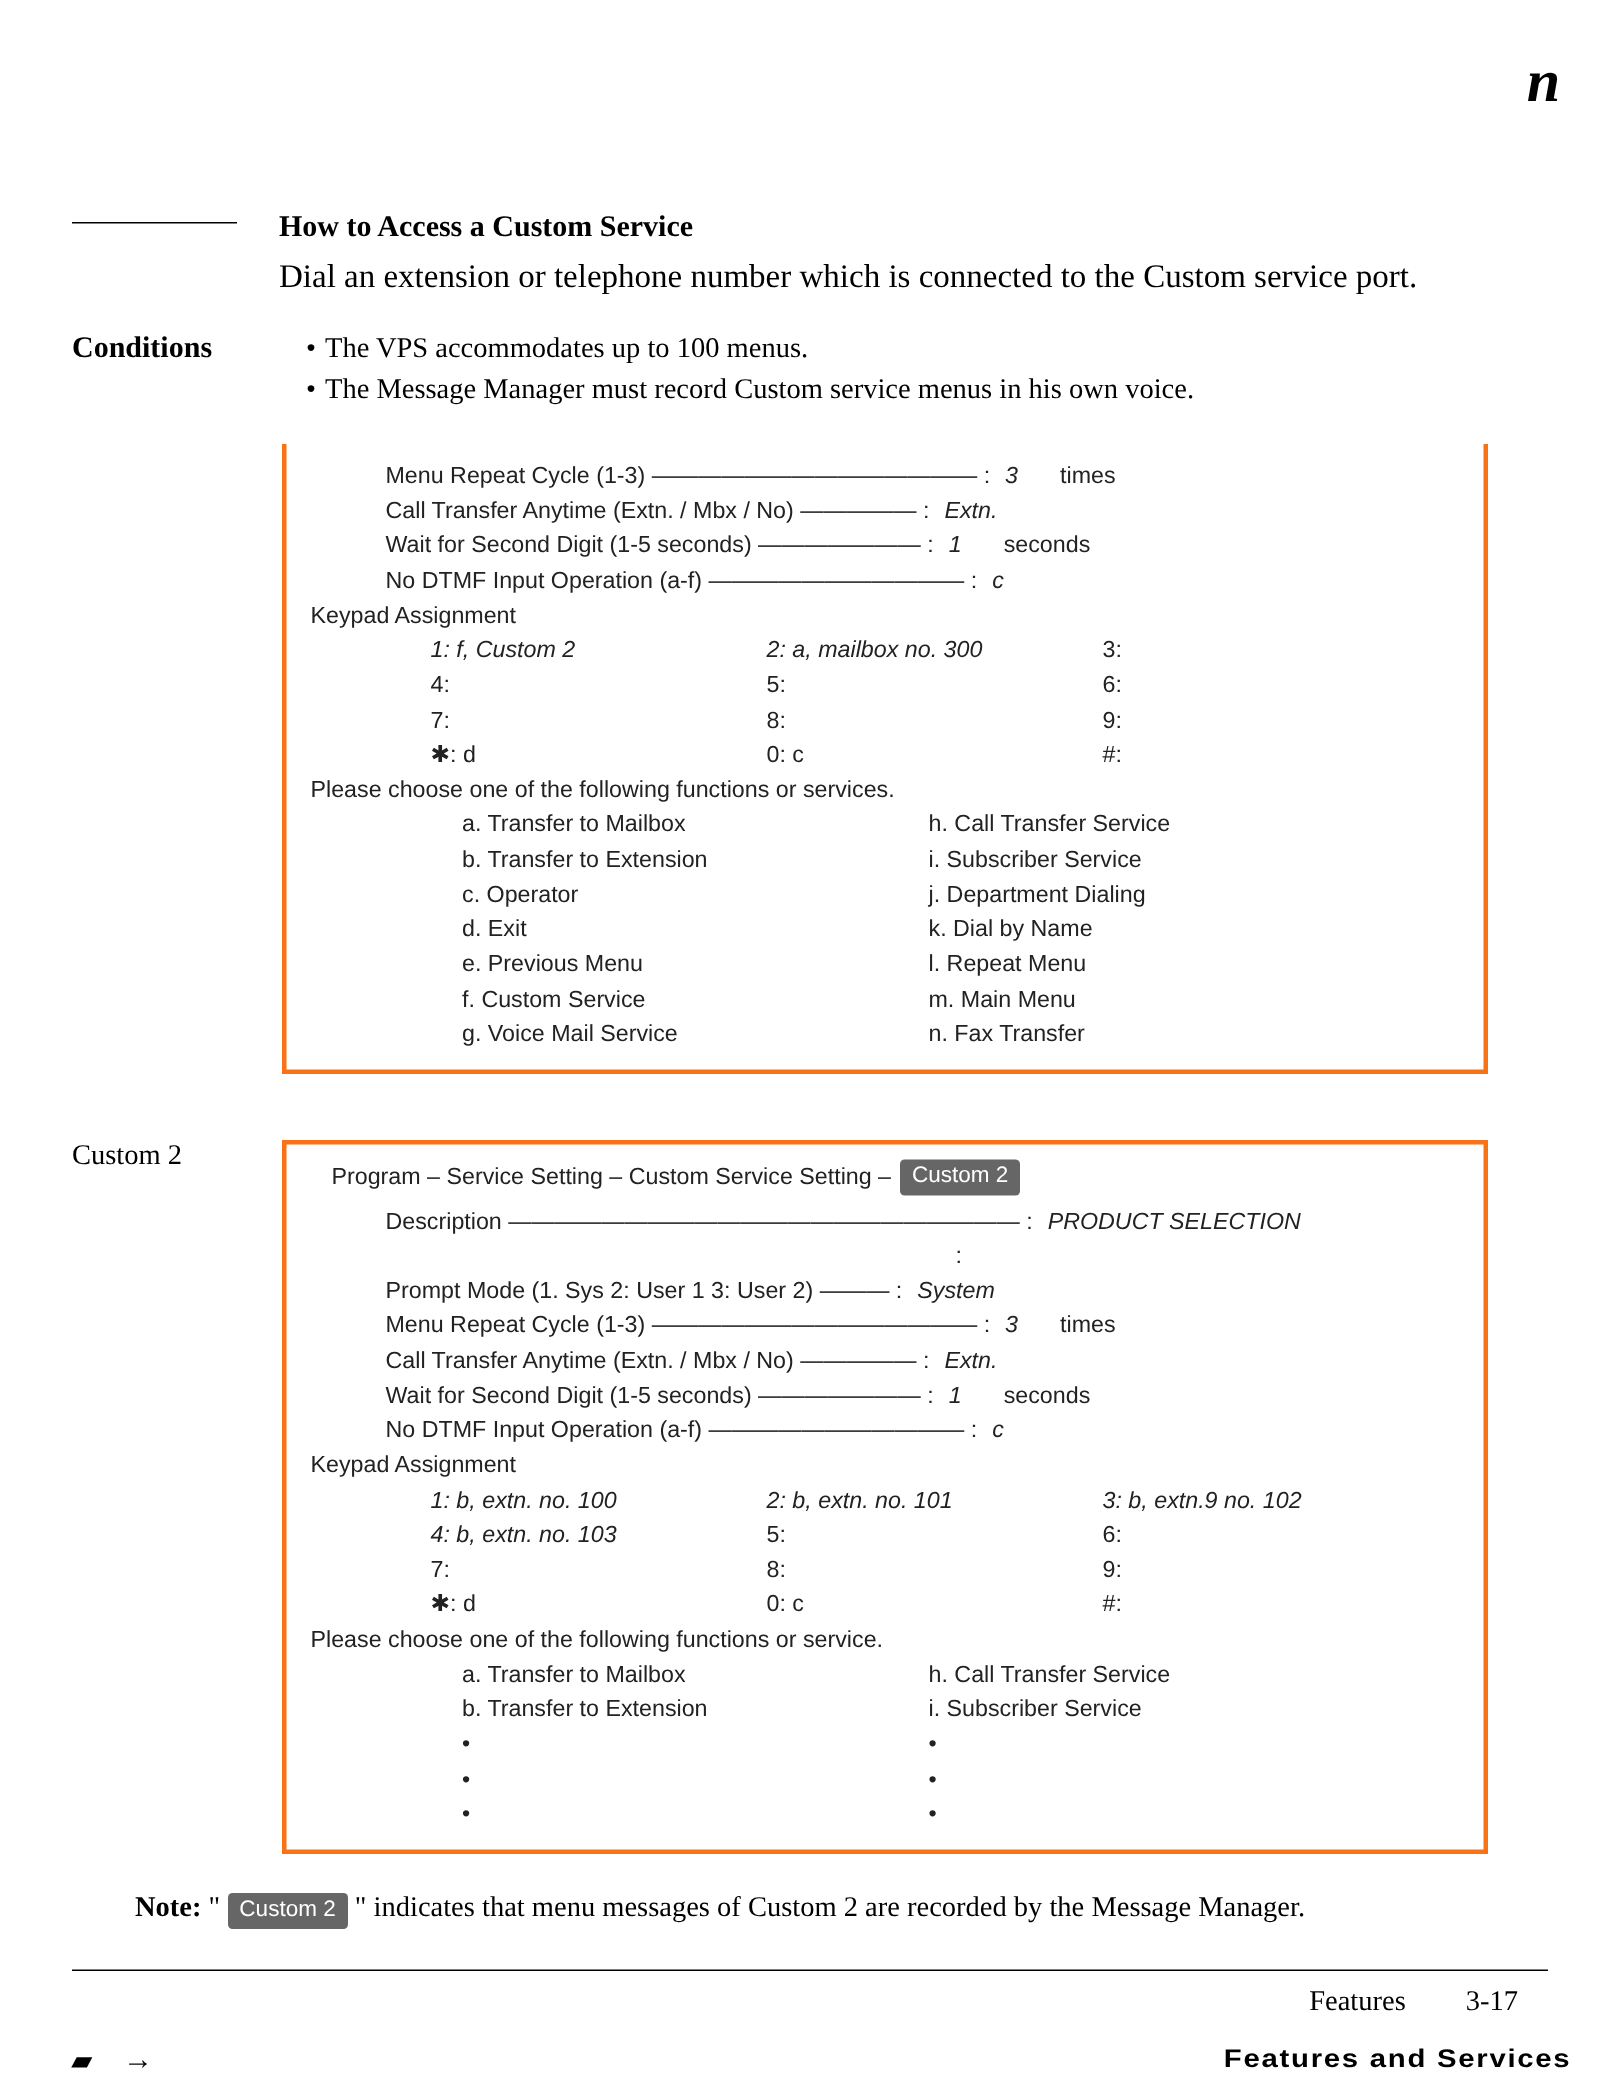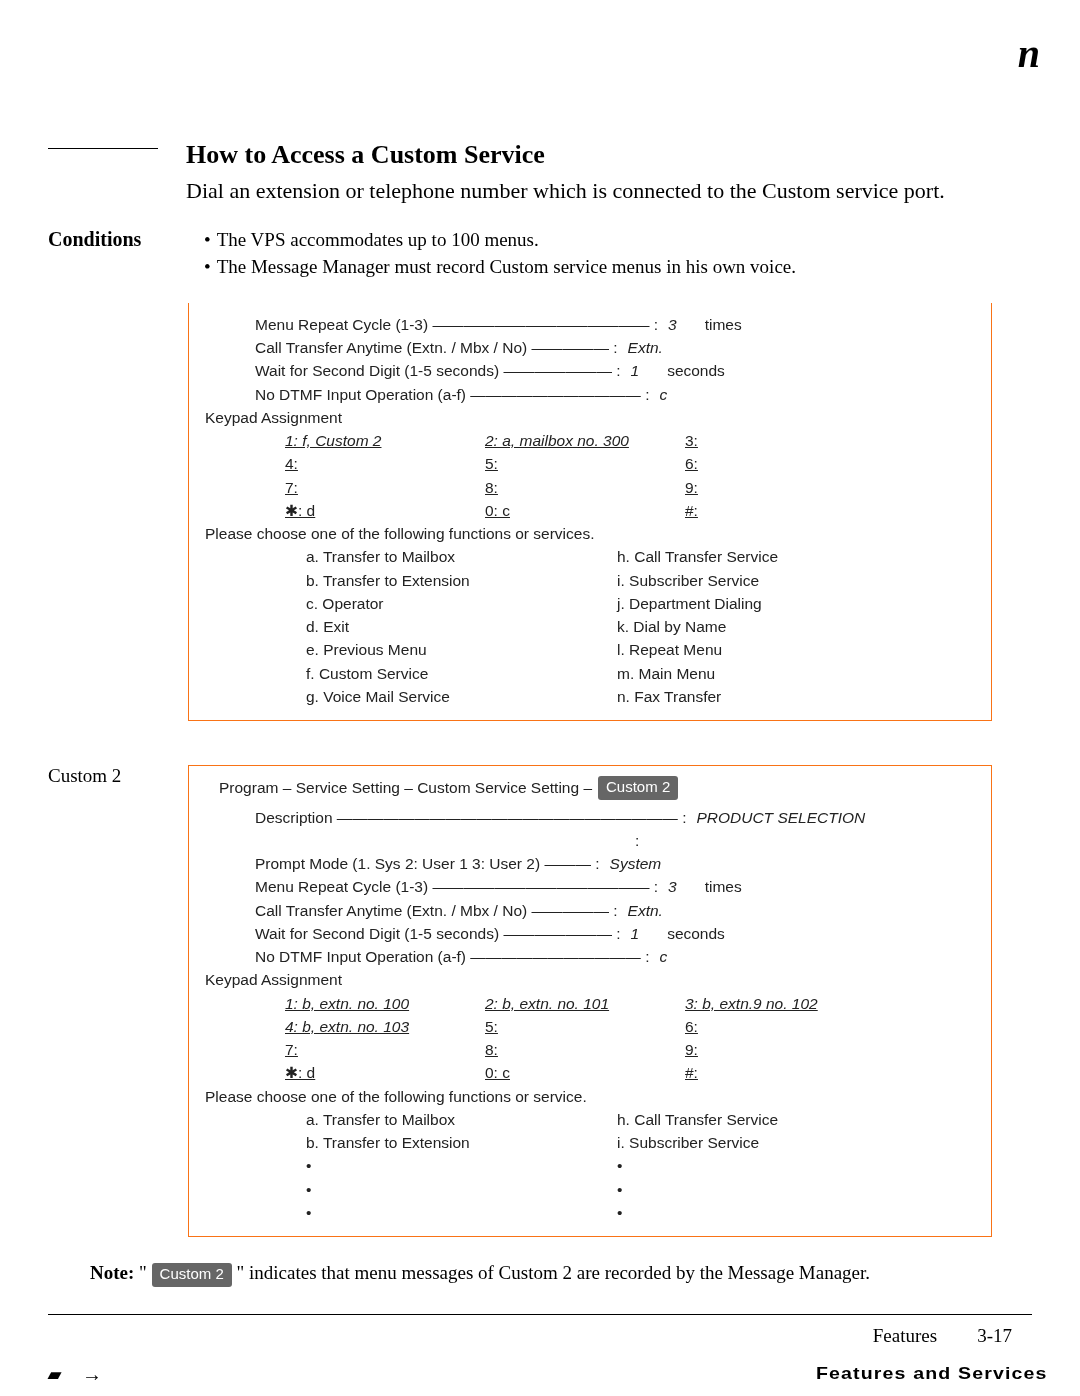--- a/index.html
+++ b/index.html
@@ -1,29 +1,29 @@
 <!DOCTYPE html>
 <html><head>
 <meta charset="utf-8">
 <style>
   html,body{margin:0;padding:0;background:#fff;color:#000;font-family:"Times New Roman",Times,serif;}
   .page{width:1080px;min-height:1396px;box-sizing:border-box;padding:40px 48px 20px 48px;position:relative;}
   .toprow{display:flex;align-items:flex-start;gap:28px;margin-top:100px;}
   .leftmark{width:110px;height:1px;background:#000;margin-top:8px;}
   .logo{position:absolute;top:30px;right:40px;font-weight:bold;font-size:40px;font-style:italic;}
-  h3.title{font-weight:bold;font-size:26px;margin:0 0 6px 0;}
+  h3.title{font-weight:bold;font-size:20px;margin:0 0 6px 0;}
   .bodytxt{font-size:22px;line-height:1.35;margin:0 0 14px 0;}
   .row2{display:flex;align-items:flex-start;gap:36px;}
   .conditions-label{width:120px;font-weight:bold;font-size:20px;margin-top:2px;}
   .bullets{font-size:19px;line-height:1.45;}
   .bullets .b{display:flex;gap:6px;}
-  .panel{border:1px solid #f97316;margin-top:22px;padding:10px 16px 12px 16px;font-family:Arial,Helvetica,sans-serif;font-size:15.5px;line-height:1.5;color:#222;}
+  .panel{border:3px solid #f97316;margin-top:22px;padding:10px 16px 12px 16px;font-family:Arial,Helvetica,sans-serif;font-size:15.5px;line-height:1.5;color:#222;}
   .mono-ital{font-style:italic;}
   .indent1{padding-left:50px;}
-  .kprow{display:flex;padding-left:80px;text-decoration:underline;}
+  .kprow{display:flex;gap:24px;padding-left:80px;}
   .kprow span{width:200px;}
   .fnrow{display:flex;gap:30px;padding-left:80px;}
   .fnrow span{width:260px;margin-left:21px;}
   .custom-label{font-size:19px;margin-top:22px;}
   .blk{display:inline-block;background:#666;color:#fff;border-radius:3px;padding:0 8px 1px 8px;font-family:Arial,Helvetica,sans-serif;font-size:15px;}
   .note{font-size:19px;margin-top:22px;line-height:1.5;margin-left:42px;}
   hr.rule{border:none;border-top:1px solid #000;margin:26px 0 10px 0;}
   .footer-row{display:flex;justify-content:flex-end;align-items:baseline;gap:40px;font-size:19px;padding-right:20px;}
   .mini-foot{font-family:Arial,Helvetica,sans-serif;font-weight:bold;font-size:17px;letter-spacing:1px;margin-top:16px;display:flex;gap:20px;align-items:center;}
   .mini-foot .arrow{font-size:20px;}

